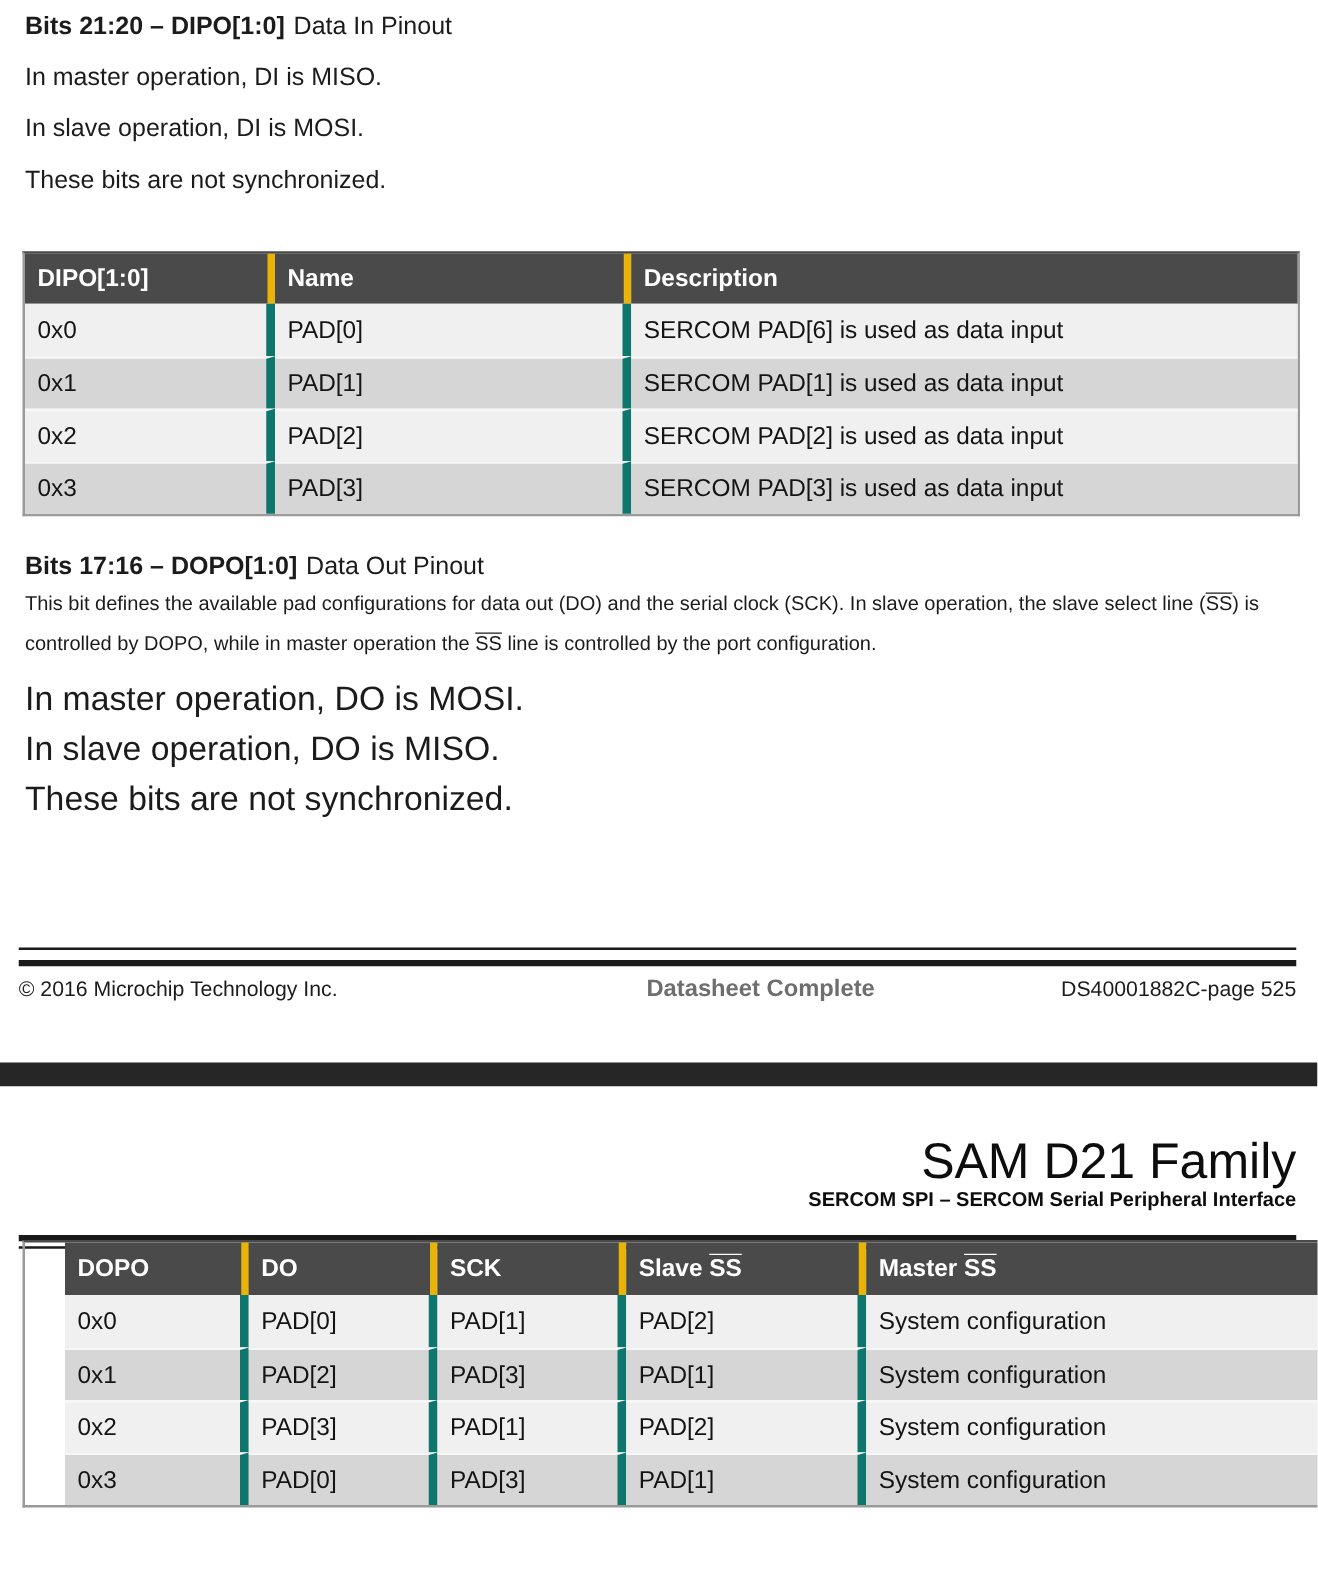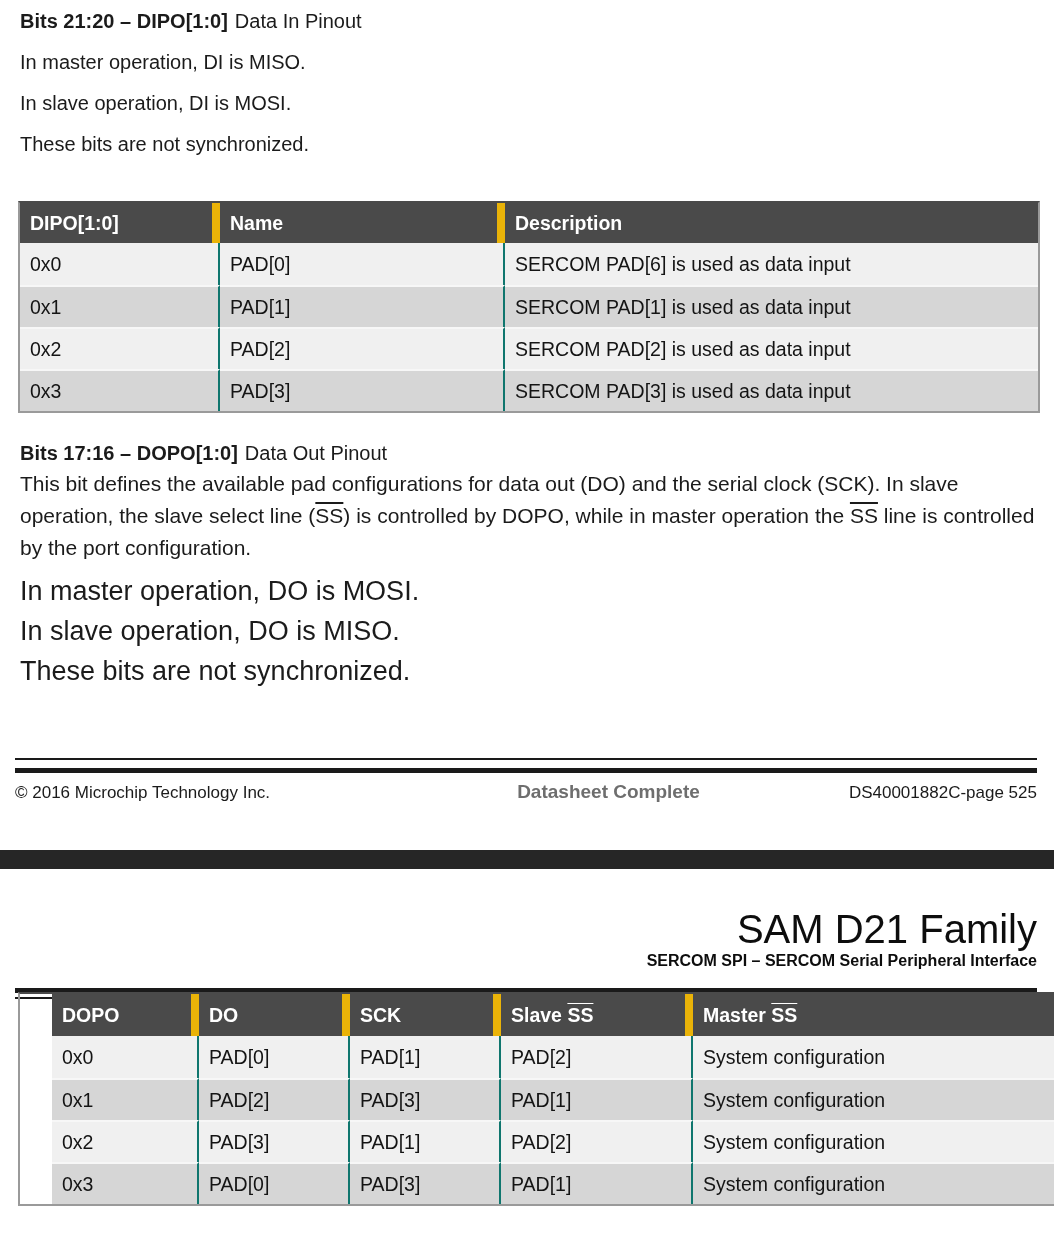--- a/index.html
+++ b/index.html
@@ -14,47 +14,47 @@
   .abs { position: absolute; }
 
   
   .text-a { top: 8px; left: 20px; right: 17px; }
   .text-b { top: 440px; left: 20px; right: 17px; }
   .doc-heading { font-size: 20px; line-height: 26px; }
   .doc-heading .hb { font-weight: bold; }
   .doc-heading .hn { font-weight: normal; margin-left: 7px; }
   .text-a p.body-par { font-size: 20px; line-height: 26px; }
   .text-a p.gap-par { margin-top: 15px; }
-  .text-b p.wrap-par { font-size: 21px; line-height: 32px; margin-top: 2px; }
+  .text-b p.wrap-par { font-size: 16px; line-height: 32px; margin-top: 2px; }
   .text-b p.gap-par { font-size: 27px; line-height: 26px; margin-top: 14px; }
   .ov { text-decoration: overline; }
 
   
   table.tbl {
     position: absolute;
     left: 18px; width: 1018px;
     border-collapse: separate; border-spacing: 0;
     table-layout: fixed;
     border: 2px solid #9a9a9a;
     border-top: 2px solid #4a4a4a;
     font-size: 19.5px;
   }
   .t1 { top: 201px; }
   .t2 { top: 992px; padding-left: 32px; }
   .tbl th {
     background: #4a4a4a; color: #ffffff;
     font-weight: bold; text-align: left;
     height: 40px; padding: 0 6px 0 10px;
-    border-right: 8px solid #eab308;
+    border-right: 6px solid #eab308;
   }
   .t2 th { height: 42px; }
   .tbl th:last-child { border-right: none; }
   .tbl td {
     height: 42px; padding: 0 6px 0 10px;
-    border-right: 2px solid #0f766e;
+    border-right: 7px solid #0f766e;
     border-top: 2px solid #f7f7f7;
     color: #141414;
   }
   .tbl td:last-child { border-right: none; }
   .tbl tbody tr:first-child td { border-top: none; }
   .tbl tbody tr:nth-child(odd) td { background: #f0f0f0; }
   .tbl tbody tr:nth-child(even) td { background: #d6d6d6; }
 
   
   .footer { top: 758px; left: 15px; right: 17px; }

